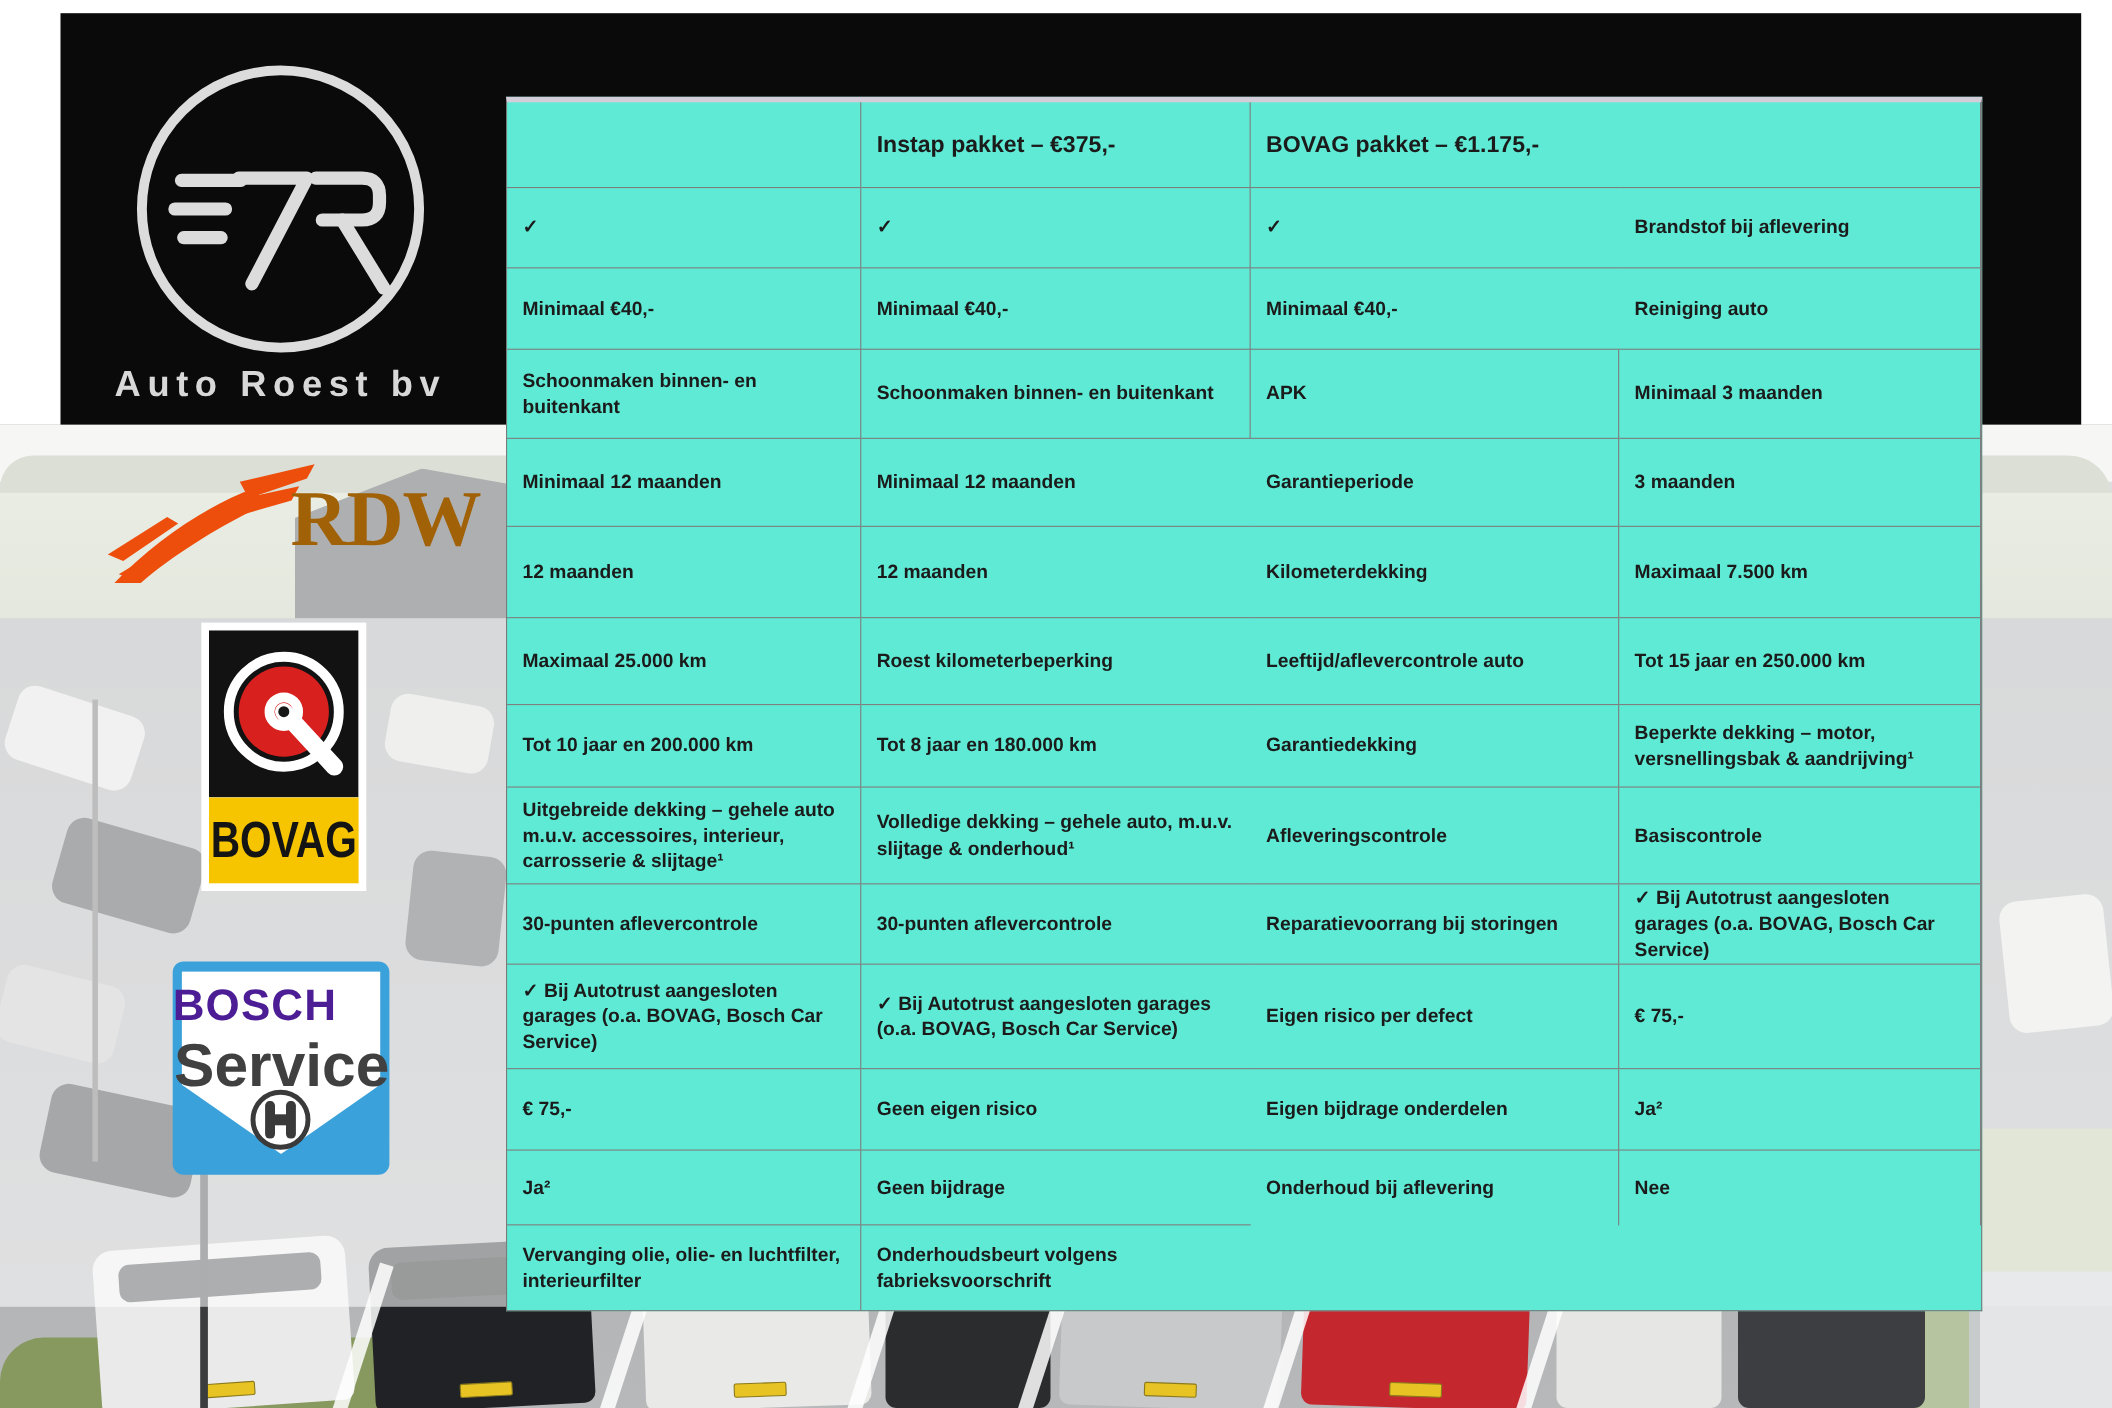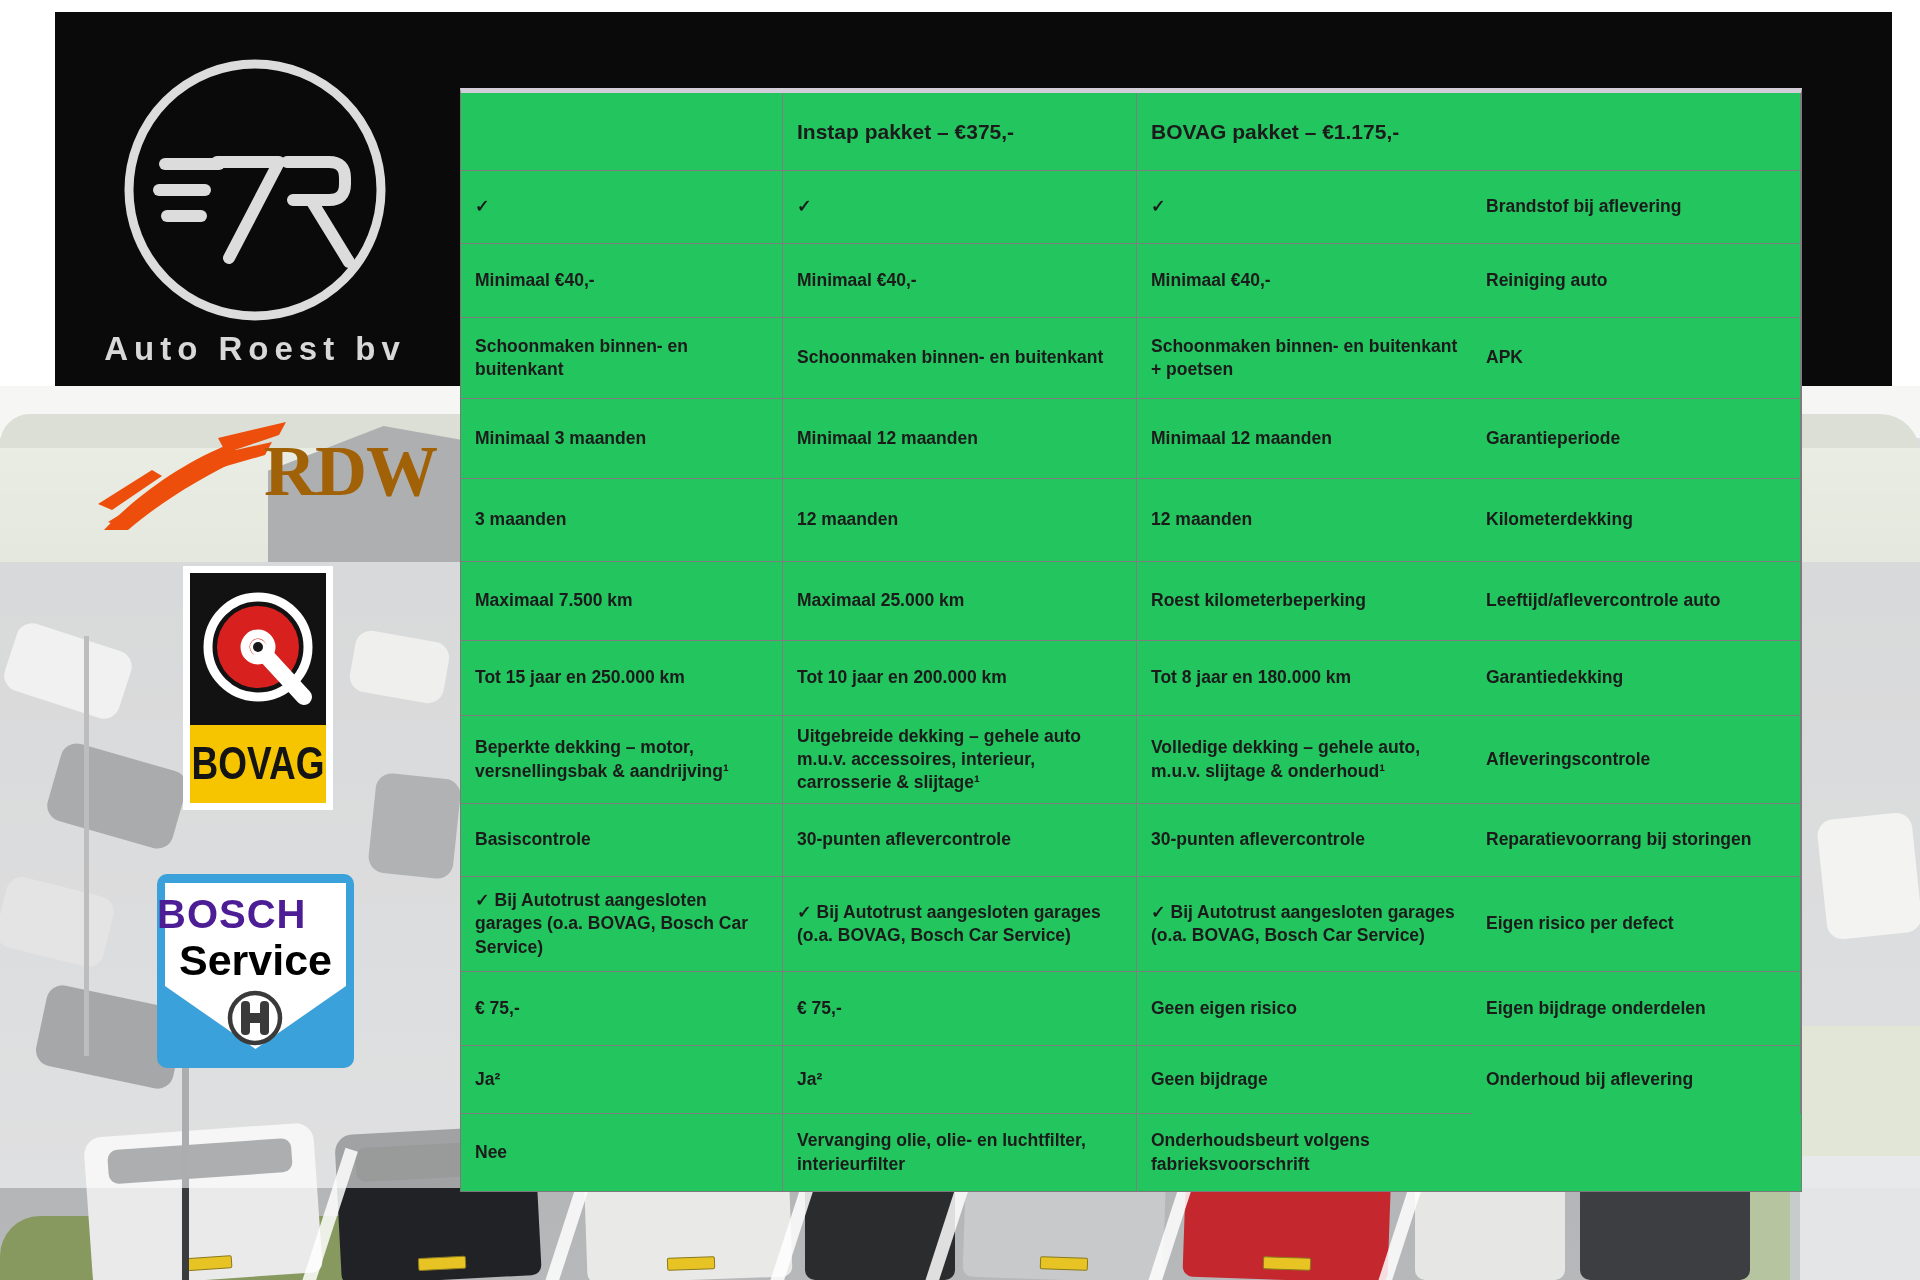--- a/index.html
+++ b/index.html
@@ -52,27 +52,27 @@
   .bovag-bar{position:absolute;left:7px;top:159px;width:136px;height:78px;background:#f6c500;
              display:flex;align-items:center;justify-content:center;}
   .bovag-word{font-weight:bold;font-size:37px;color:#141414;letter-spacing:0px;transform:scaleY(1.25);}
 
   .bosch{position:absolute;left:157px;top:874px;width:197px;height:194px;background:#3ba1da;
          border-radius:10px;z-index:3;}
   .bosch-shield{position:absolute;left:8px;top:9px;width:181px;height:166px;background:#ffffff;
                 clip-path:polygon(0 0,100% 0,100% 62%,50% 100%,0 62%);}
   .bosch-word{position:absolute;left:0;top:18px;width:197px;text-align:left;
               font-weight:bold;font-size:40px;color:#4c1d95;letter-spacing:1px;}
-  .bosch-service{position:absolute;left:0;top:62px;width:197px;text-align:center;
-              font-weight:bold;font-size:43px;color:#000000;letter-spacing:0px;}
+  .bosch-service{position:absolute;left:0;top:62px;width:197px;text-align:right;
+              font-weight:bold;font-size:55px;color:#404040;letter-spacing:0px;}
   .bosch-emblem{position:absolute;left:66px;top:112px;}
 
   
   .tablewrap{position:absolute;left:460px;top:88px;width:1340px;z-index:4;
-             background:#22c55e;border:1px solid #7a7a7a;border-top:5px solid #d3cdda;
+             background:#5eead4;border:1px solid #7a7a7a;border-top:5px solid #d3cdda;
              box-sizing:content-box;}
   .grid{display:grid;grid-template-columns:322px 354px 335px 329px;}
   .cell{box-sizing:border-box;border-right:1px solid #7e7e7e;border-bottom:1px solid #7e7e7e;
         display:flex;align-items:center;padding:6px 14px;color:#1b1b1b;font-weight:bold;
         font-size:17.5px;line-height:1.32;}
   .cell.lastcol{border-right:none;}
   .cell.lastrow{border-bottom:none;}
   .cell.hdr{font-size:21px;}
 </style>
 </head>
@@ -204,21 +204,20 @@
         <div class="cell">✓</div>
         <div class="cell">✓</div>
         <div class="cell lastcol">✓</div>
         <div class="cell">Brandstof bij aflevering</div>
         <div class="cell">Minimaal €40,-</div>
         <div class="cell">Minimaal €40,-</div>
         <div class="cell lastcol">Minimaal €40,-</div>
         <div class="cell">Reiniging auto</div>
         <div class="cell">Schoonmaken binnen- en buitenkant</div>
         <div class="cell">Schoonmaken binnen- en buitenkant</div>
-        <div class="cell lastcol">Schoonmaken binnen- en buitenkant + poetsen</div>
         <div class="cell">APK</div>
         <div class="cell">Minimaal 3 maanden</div>
         <div class="cell">Minimaal 12 maanden</div>
         <div class="cell lastcol">Minimaal 12 maanden</div>
         <div class="cell">Garantieperiode</div>
         <div class="cell">3 maanden</div>
         <div class="cell">12 maanden</div>
         <div class="cell lastcol">12 maanden</div>
         <div class="cell">Kilometerdekking</div>
         <div class="cell">Maximaal 7.500 km</div>

